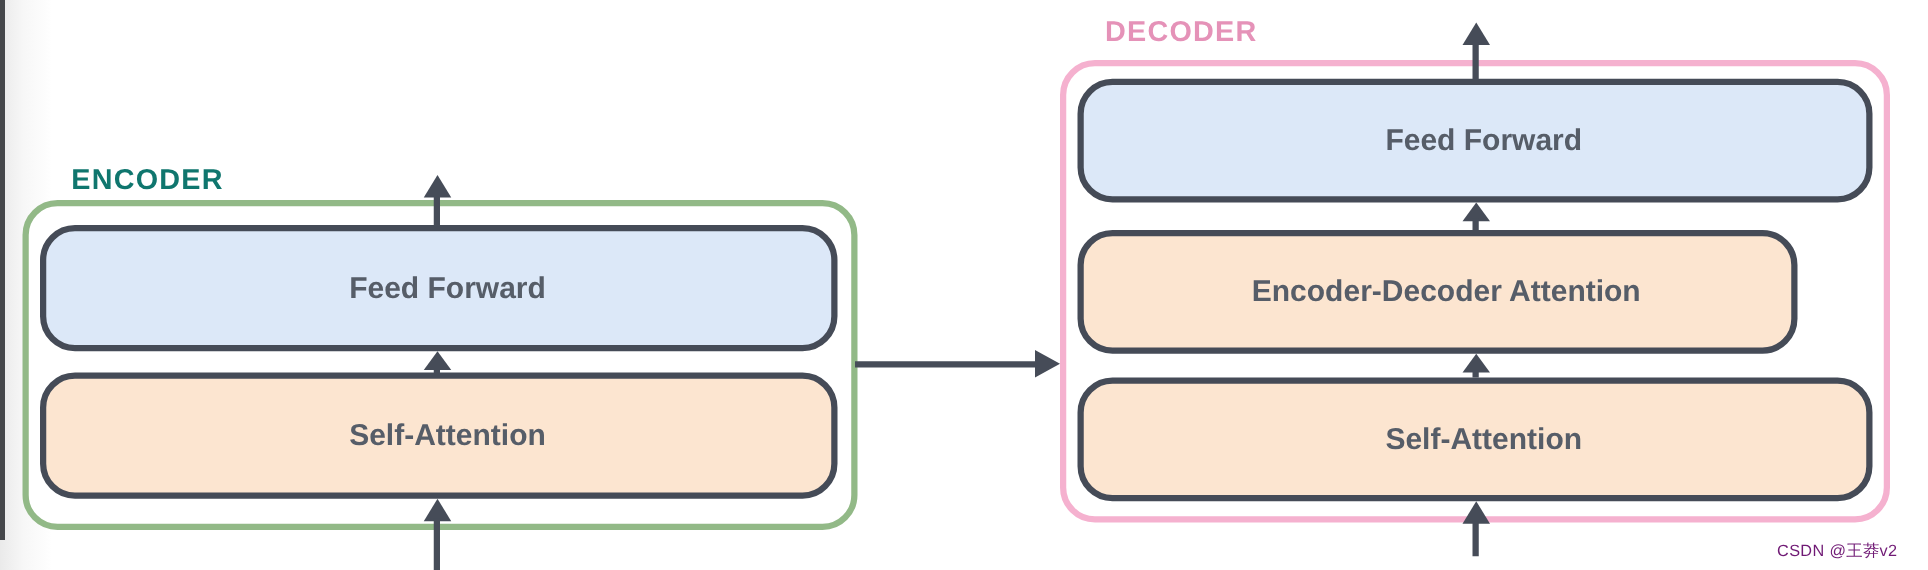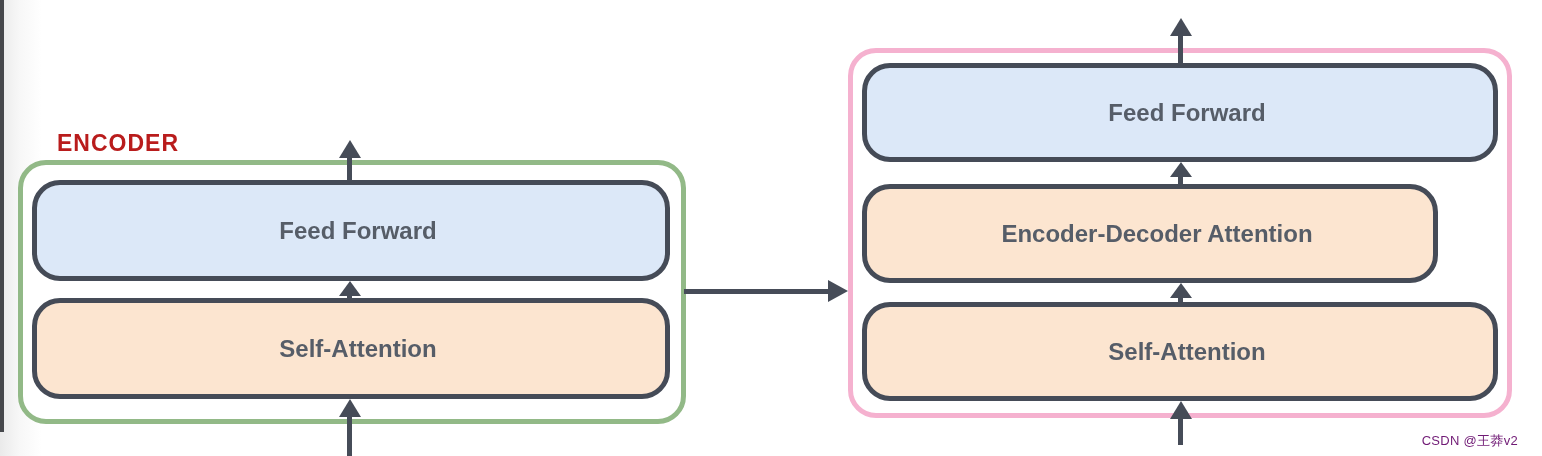--- a/index.html
+++ b/index.html
@@ -18,21 +18,21 @@
   .edge-line{
     position:absolute;left:0;top:0;width:4px;height:432px;
     background:#46484c;
   }
 
   .group-label{
     position:absolute;
     font-size:23px;font-weight:700;letter-spacing:1px;
     line-height:28px;white-space:nowrap;
   }
-  .encoder-label{color:#b91c1c;left:57px;top:129px;}
+  .encoder-label{color:#0f766e;left:57px;top:129px;}
   .decoder-label{color:#e592b8;left:884px;top:11px;}
 
   .container{
     position:absolute;background:#ffffff;
     border-radius:28px;box-sizing:border-box;
   }
   .encoder-container{
     left:18px;top:160px;width:668px;height:264px;
     border:5px solid #92b987;
   }
@@ -131,20 +131,21 @@
   </div>
   <div class="arrow-up a-enc-mid">
     <div class="head small"></div>
     <div class="shaft"></div>
   </div>
   <div class="arrow-up a-enc-bot">
     <div class="head"></div>
     <div class="shaft"></div>
   </div>
 
+  <div class="group-label decoder-label">DECODER</div>
 
   <div class="container decoder-container"></div>
 
   <div class="block fill-blue dec-ff">
     <span>Feed Forward</span>
   </div>
 
   <div class="block fill-orange dec-eda">
     <span>Encoder-Decoder Attention</span>
   </div>

